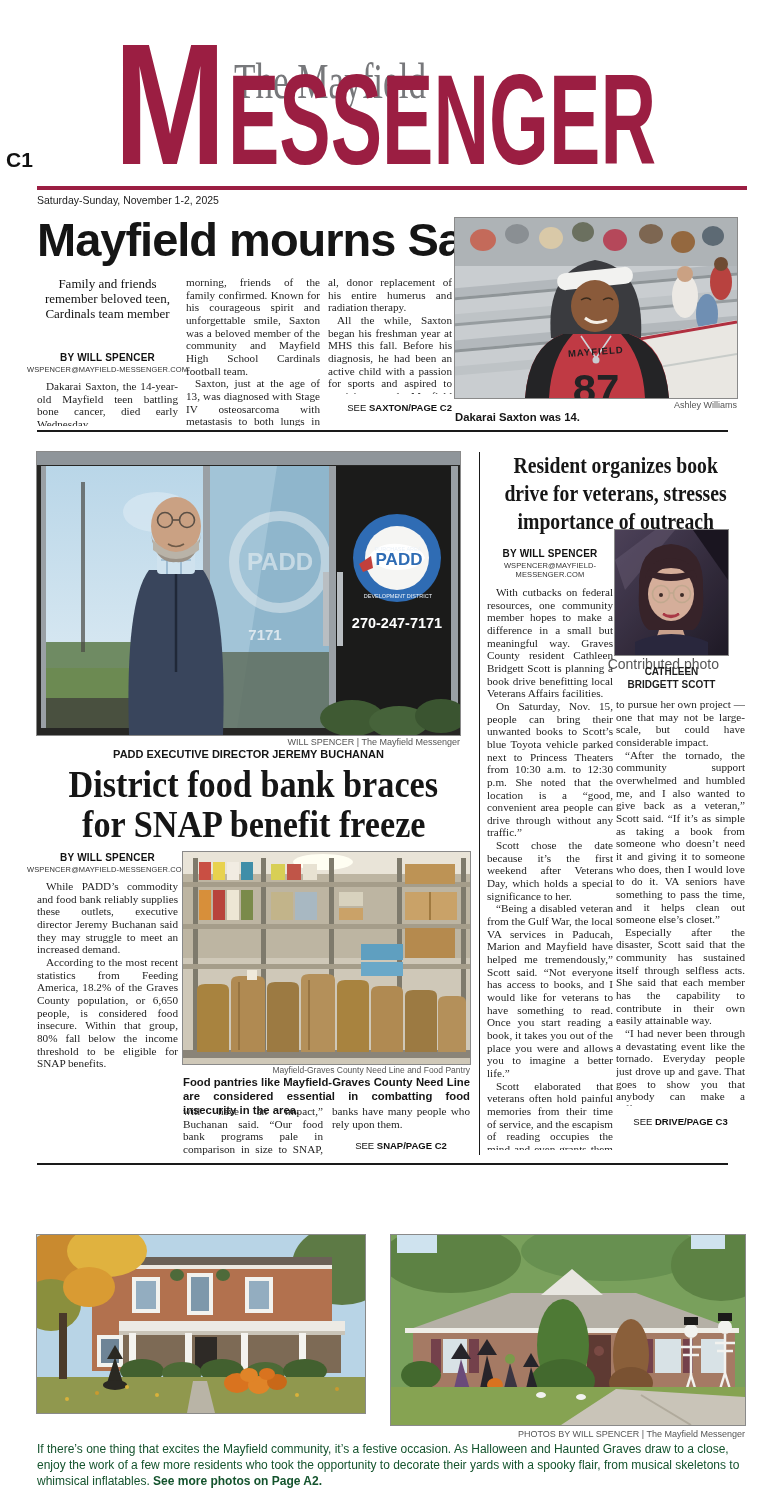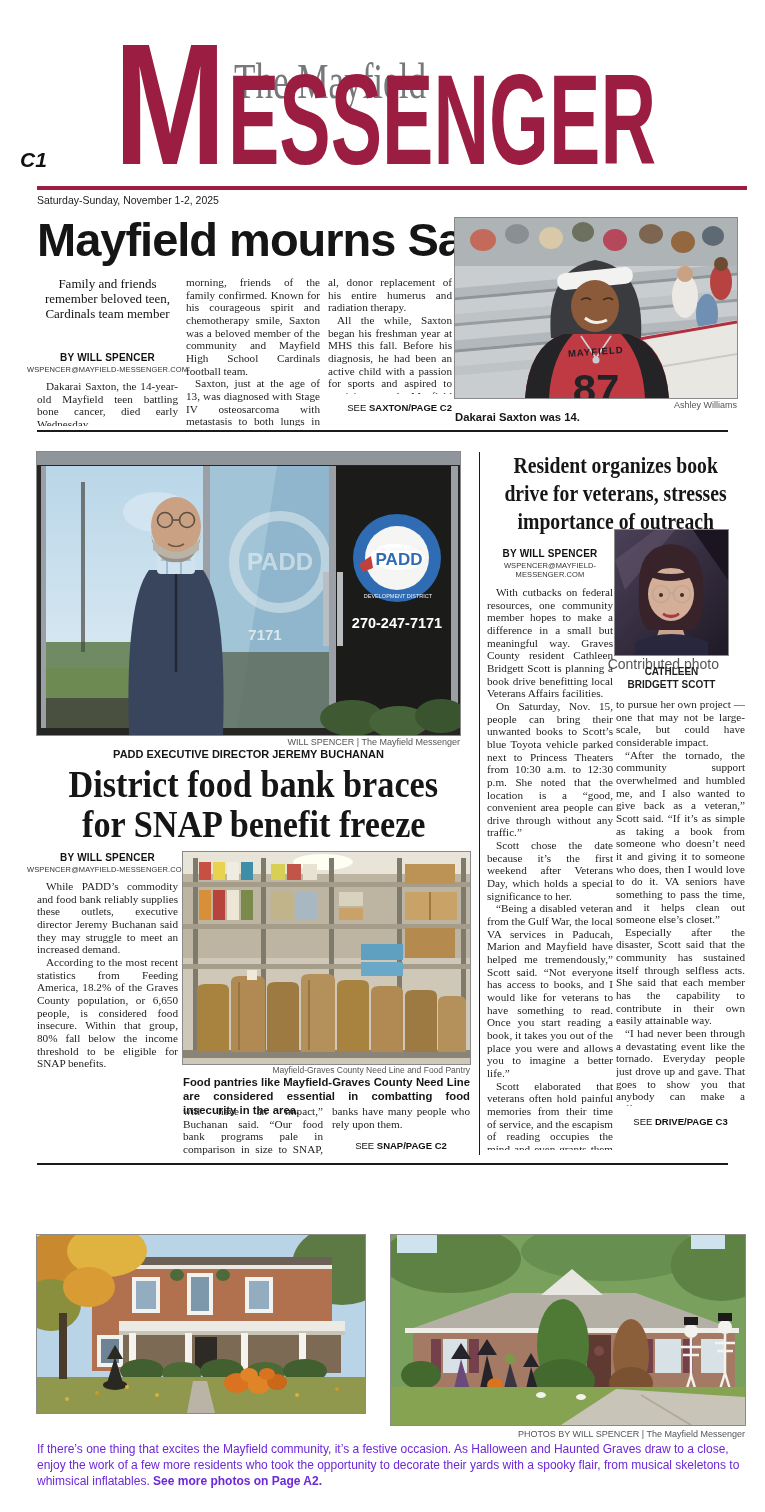--- a/index.html
+++ b/index.html
@@ -27,29 +27,29 @@
   .bt p{margin:0;text-indent:9px;}
   .bt p.cont{text-indent:0;}
   .jump{font:400 9.5px "Liberation Sans",sans-serif;color:#111;}
   .jump b{font-weight:700;}
   .credit{font:400 9px "Liberation Sans",sans-serif;color:#555;text-align:right;}
   .cutline{font:700 11.3px/1.24 "Liberation Sans",sans-serif;color:#161616;}
   .cutline-center{font:700 11px/1.2 "Liberation Sans",sans-serif;text-align:center;color:#161616;}
   .rule{background:#1a1a1a;height:1.5px;}
   .vrule{background:#1a1a1a;width:1px;}
   .photo{outline:1px solid #8a8a8a;}
-  .hall-cap{font:400 12px/1.32 "Liberation Sans",sans-serif;color:#6d28d9;}
+  .hall-cap{font:400 12px/1.32 "Liberation Sans",sans-serif;color:#14532d;}
   .hall-cap b{font-weight:700;}
 </style>
 </head>
 <body>
 
 <div id="page">
 
-  <div id="c1" class="abs" style="left:20px;top:148px;font-style:italic;">C1</div>
+  <div id="c1" class="abs" style="left:6px;top:148px;">C1</div>
 
   <svg class="abs" style="left:98px;top:14px;" width="660" height="158" viewBox="0 0 660 158">
     <text x="16" y="150" font-family="Liberation Sans,sans-serif" font-weight="bold" font-size="172" fill="#9b1e42" textLength="112" lengthAdjust="spacingAndGlyphs">M</text>
     <text x="136" y="84" font-family="Liberation Serif,serif" font-size="50" fill="#77787b" textLength="192" lengthAdjust="spacingAndGlyphs">The Mayfield</text>
     <text x="130" y="150" font-family="Liberation Sans,sans-serif" font-weight="bold" font-size="128" fill="#9b1e42" textLength="428" lengthAdjust="spacingAndGlyphs">ESSENGER</text>
   </svg>
 
   <div id="mast-rule" class="abs" style="left:37px;top:186px;width:710px;"></div>
   <div id="dateline" class="abs" style="left:37px;top:194px;text-align:right;">Saturday-Sunday, November 1-2, 2025</div>
 
@@ -107,21 +107,21 @@
   <div class="abs cutline" style="left:455px;top:410px;width:282px;">Dakarai Saxton was 14.</div>
 
   <div class="abs deck" style="left:37px;top:276px;width:141px;">Family and friends remember beloved teen, Cardinals team member</div>
   <div class="abs byline" style="left:27px;top:352px;width:161px;">BY WILL SPENCER</div>
   <div class="abs bemail" style="left:27px;top:365px;width:161px;">WSPENCER@MAYFIELD-MESSENGER.COM</div>
 
   <div class="abs bt" style="left:37px;top:380px;width:141px;height:46px;">
     <p class="para">Dakarai Saxton, the 14-year-old Mayfield teen battling bone cancer, died early Wednesday</p>
   </div>
   <div class="abs bt" style="left:186px;top:276px;width:134px;height:150px;">
-    <p class="cont">morning, friends of the family confirmed. Known for his courageous spirit and chemotherapy smile, Saxton was a beloved member of the community and Mayfield High School Cardinals football team.</p>
+    <p class="cont">morning, friends of the family confirmed. Known for his courageous spirit and unforgettable smile, Saxton was a beloved member of the community and Mayfield High School Cardinals football team.</p>
     <p>Saxton, just at the age of 13, was diagnosed with Stage IV osteosarcoma with metastasis to both lungs in early 2024. He promptly underwent chemotherapy, tumor remov-</p>
   </div>
   <div class="abs bt" style="left:328px;top:276px;width:124px;height:118px;">
     <p class="cont">al, donor replacement of his entire humerus and radiation therapy.</p>
     <p>All the while, Saxton began his freshman year at MHS this fall. Before his diagnosis, he had been an active child with a passion for sports and aspired to participate on the Mayfield Cardinals team following in family footsteps.</p>
   </div>
   <div class="abs jump" style="left:328px;top:402px;width:124px;text-align:right;">
     <span>SEE </span><b>SAXTON/PAGE C2</b>
   </div>
 

